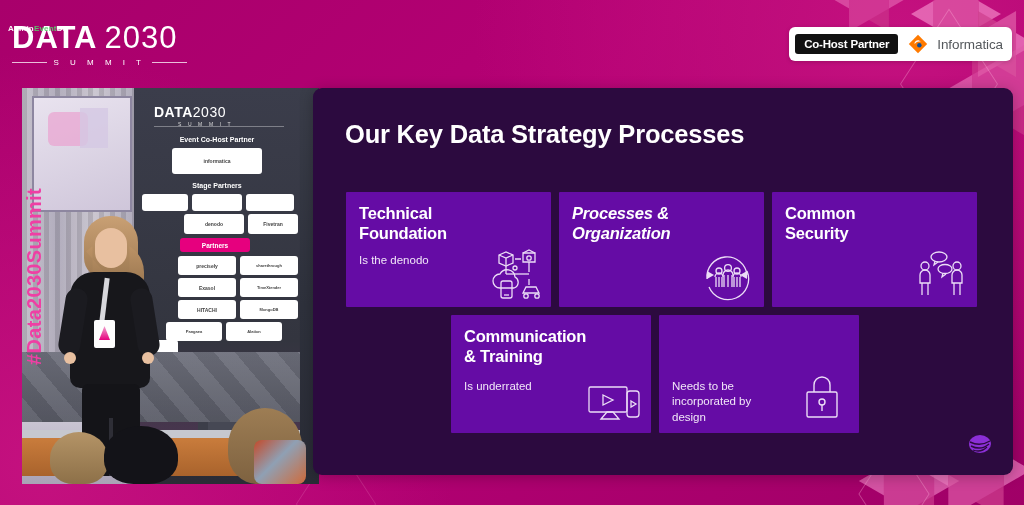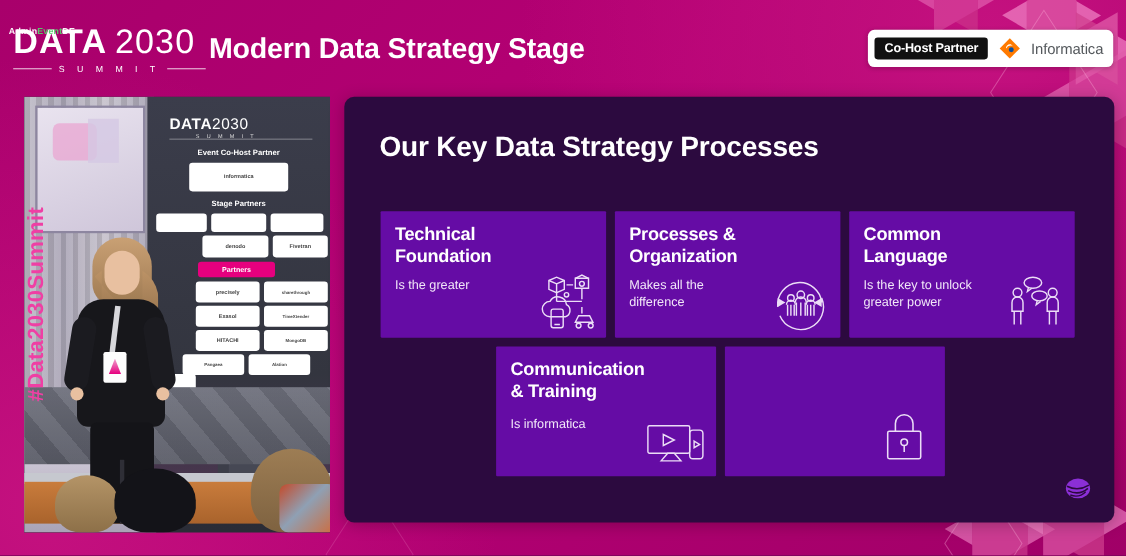--- a/index.html
+++ b/index.html
@@ -51,21 +51,21 @@
   .sp-mark{margin-left:10px;display:flex;align-items:center;}
 
   
   .hashtag{position:absolute;left:-66px;top:265px;width:200px;
     transform:rotate(-90deg);transform-origin:center center;
     font-size:20px;font-weight:bold;color:#ef3fa4;letter-spacing:.3px;
     text-align:center;z-index:5;white-space:nowrap;}
 
   
   .video{position:absolute;left:22px;top:88px;width:278px;height:396px;
-    overflow:hidden;background:#2c2f3a;z-index:4;}
+    overflow:hidden;background:#2c2f3a;z-index:4;padding-left:19px;}
   .v-wall{position:absolute;inset:0;background:linear-gradient(180deg,#3a3d49 0%,#2e313c 55%,#2a2c36 100%);}
   .v-curtain{position:absolute;left:0;top:0;width:118px;height:330px;
     background:linear-gradient(90deg,#cfcad6 0%,#b9b3c4 30%,#d5d0da 62%,#b3aec0 100%);
     opacity:.92;}
   .v-curtain:after{content:"";position:absolute;inset:0;
     background:repeating-linear-gradient(90deg,rgba(0,0,0,.10) 0 5px,rgba(255,255,255,.07) 5px 11px);}
   .v-screen{position:absolute;left:10px;top:8px;width:96px;height:112px;
     background:linear-gradient(160deg,#e9e3ef,#cfc6da);border:2px solid #8d86a0;}
   .v-screen .blob{position:absolute;left:14px;top:14px;width:40px;height:34px;
     background:#e9a6d2;opacity:.75;border-radius:6px;}
@@ -126,21 +126,21 @@
     background:#2c0a3f;border-radius:9px;z-index:4;overflow:hidden;
     box-shadow:0 2px 14px rgba(0,0,0,.25);}
   .slide-title{position:absolute;left:32px;top:32px;font-size:25.5px;font-weight:bold;color:#fff;
     letter-spacing:-.2px;}
   .cards{position:absolute;left:33px;top:104px;width:640px;}
   .row{display:flex;}
   .row.r1{gap:8px;}
   .row.r2{gap:8px;margin-top:8px;margin-left:105px;}
   .card{background:#650ca5;border-radius:1px;position:relative;overflow:hidden;}
   .card.c1{width:205px;height:115px;}
-  .card.c2{width:205px;height:115px;}
+  .card.c2{width:205px;height:115px;font-style:italic;}
   .card.c3{width:205px;height:115px;}
   .card.c4{width:200px;height:118px;}
   .card.c5{width:200px;height:118px;}
   .c-title{position:absolute;left:13px;top:11px;font-size:16.5px;font-weight:bold;color:#fff;
     line-height:1.23;letter-spacing:-.2px;width:180px;}
   .c-sub{position:absolute;left:13px;top:61px;font-size:11.5px;color:#f1e6f8;line-height:1.33;width:135px;}
   .c-icon{position:absolute;right:10px;bottom:8px;width:56px;height:50px;opacity:.95;}
   .card.c4 .c-sub,.card.c5 .c-sub{top:64px;}
   .slide-mark{position:absolute;right:20px;bottom:18px;width:26px;height:26px;}
 
@@ -199,21 +199,20 @@
         <span class="logo-data">DATA</span>
         <span class="logo-2030">2030</span>
       </div>
       <div class="logo-sub">
         <span class="ln"></span>
         <span class="logo-summit">S U M M I T</span>
         <span class="ln"></span>
       </div>
     </div>
 
-    <div class="stage-title">Modern Data Strategy Stage</div>
 
     <div class="badges">
 
       <div class="badge">
         <span class="chip dark">Co-Host Partner</span>
         <span class="sp-mark">
           <svg width="20" height="20" viewBox="0 0 24 24" aria-hidden="true">
             <polygon points="12,1 23,12 12,23 1,12" fill="#FF7A00"></polygon>
             <path d="M8.5 11.5c1.6-2.4 4.4-3.2 6.6-2.2-1.2-2-4.1-2.4-6 -0.6-1.6 1.5-1.7 3.9-0.6 2.8z" fill="#ffffff"></path>
             <circle cx="13.6" cy="13.4" r="2.7" fill="#0b4f9e"></circle>
@@ -301,21 +300,21 @@
 
     <div class="slide-title">Our Key Data Strategy Processes</div>
 
     <div class="cards">
 
       <div class="row r1">
 
         <div class="card c1">
           <div class="c-title nowrap"><span style="white-space:pre-line;">Technical
 Foundation</span></div>
-          <div class="c-sub"><span style="white-space:pre-line;">Is the greater</span></div>
+          <div class="c-sub"><span style="white-space:pre-line;">Is the denodo</span></div>
           <div class="c-icon">
             <svg viewBox="0 0 58 52" width="58" height="52" fill="none" stroke="#f3e9fb" stroke-width="1.3">
               <path d="M14 6 L21 3 L28 6 L28 14 L21 17 L14 14 Z"></path>
               <path d="M14 6 L21 9 L28 6 M21 9 L21 17"></path>
               <path d="M38 4 h12 v9 h-12 z"></path>
                 <path d="M38 4 l6 -3 l6 3"></path>
               <circle cx="44" cy="9" r="2.2"></circle>
               <path d="M30 10 h6 M44 13 v10 M21 17 v8"></path>
               <path d="M21 25 h23"></path>
               <circle cx="30" cy="19" r="2"></circle>
@@ -326,22 +325,20 @@
               <path d="M38 44 l3 -6 h10 l3 6 z"></path>
               <circle cx="41" cy="47" r="2.2"></circle>
                 <circle cx="52" cy="47" r="2.2"></circle>
             </svg>
           </div>
         </div>
 
         <div class="card c2">
           <div class="c-title"><span style="white-space:pre-line;">Processes &amp;
 Organization</span></div>
-          <div class="c-sub"><span style="white-space:pre-line;">Makes all the
-difference</span></div>
           <div class="c-icon">
             <svg viewBox="0 0 58 52" width="58" height="52" fill="none" stroke="#f3e9fb" stroke-width="1.3">
               <path d="M9 30 A20 20 0 0 1 49 26"></path>
               <path d="M49 22 A20 20 0 0 1 11 38"></path>
               <path d="M9 22 l0 8 l7 -4 z" fill="#f3e9fb" stroke="none"></path>
               <path d="M49 30 l0 -8 l-7 4 z" fill="#f3e9fb" stroke="none"></path>
               <circle cx="21" cy="22" r="3"></circle>
               <path d="M17 28 a4 4 0 0 1 8 0"></path>
               <path d="M18 28 v10 M21 28 v10 M24 28 v10"></path>
               <circle cx="30" cy="19" r="3.4"></circle>
@@ -349,23 +346,21 @@
               <path d="M26 26 v12 M30 26 v12 M34 26 v12"></path>
               <circle cx="39" cy="22" r="3"></circle>
               <path d="M35 28 a4 4 0 0 1 8 0"></path>
               <path d="M36 28 v10 M39 28 v10 M42 28 v10"></path>
             </svg>
           </div>
         </div>
 
         <div class="card c3">
           <div class="c-title"><span style="white-space:pre-line;">Common
-Language</span></div>
-          <div class="c-sub" style="width:145px;"><span style="white-space:pre-line;">Is the key to unlock
-greater power</span></div>
+Security</span></div>
           <div class="c-icon">
             <svg viewBox="0 0 58 52" width="58" height="52" fill="none" stroke="#f3e9fb" stroke-width="1.3">
               <ellipse cx="28" cy="8" rx="8" ry="5"></ellipse>
               <path d="M24 12 l-1 4 l4 -3"></path>
               <ellipse cx="34" cy="20" rx="7" ry="4.5"></ellipse>
               <path d="M32 24 l-1 4 l4 -3"></path>
               <circle cx="14" cy="17" r="4"></circle>
               <path d="M9 26 a5 5 0 0 1 10 0 v8 h-10 z"></path>
               <path d="M11 34 v12 M17 34 v12"></path>
               <circle cx="46" cy="17" r="4"></circle>
@@ -374,33 +369,36 @@
             </svg>
           </div>
         </div>
       </div>
 
       <div class="row r2">
 
         <div class="card c4">
           <div class="c-title"><span style="white-space:pre-line;margin-top:13px;">Communication
 &amp; Training</span></div>
-          <div class="c-sub"><span style="white-space:pre-line;">Is informatica</span></div>
+          <div class="c-sub"><span style="white-space:pre-line;">Is underrated</span></div>
           <div class="c-icon">
             <svg viewBox="0 0 58 52" width="58" height="52" fill="none" stroke="#f3e9fb" stroke-width="1.3">
               <rect x="4" y="12" width="38" height="25" rx="1.5"></rect>
               <path d="M18 20 l10 5 l-10 5 z"></path>
               <path d="M16 44 l6 -7 h6 l6 7 z"></path>
               <rect x="42" y="16" width="12" height="26" rx="3"></rect>
               <path d="M46 26 l5 3 l-5 3 z"></path>
             </svg>
           </div>
         </div>
 
         <div class="card c5">
+          <div class="c-sub"><span style="white-space:pre-line;">Needs to be
+incorporated by
+design</span></div>
           <div class="c-icon" style="bottom:12px;">
             <svg viewBox="0 0 58 52" width="58" height="52" fill="none" stroke="#f3e9fb" stroke-width="1.4">
               <rect x="14" y="21" width="30" height="25" rx="1.5"></rect>
               <path d="M21 21 v-7 a8 8 0 0 1 16 0 v7"></path>
               <circle cx="29" cy="31" r="3"></circle>
               <path d="M29 34 v6"></path>
             </svg>
           </div>
         </div>
       </div>

